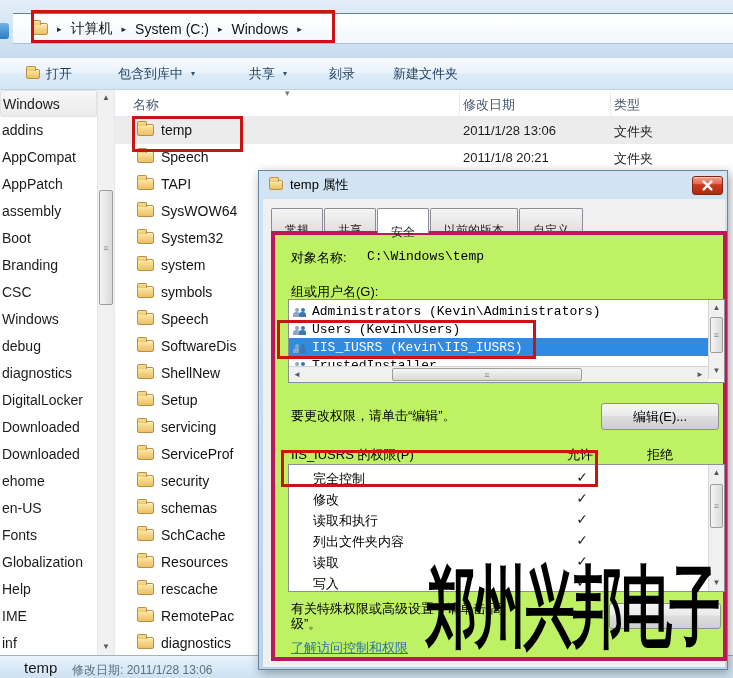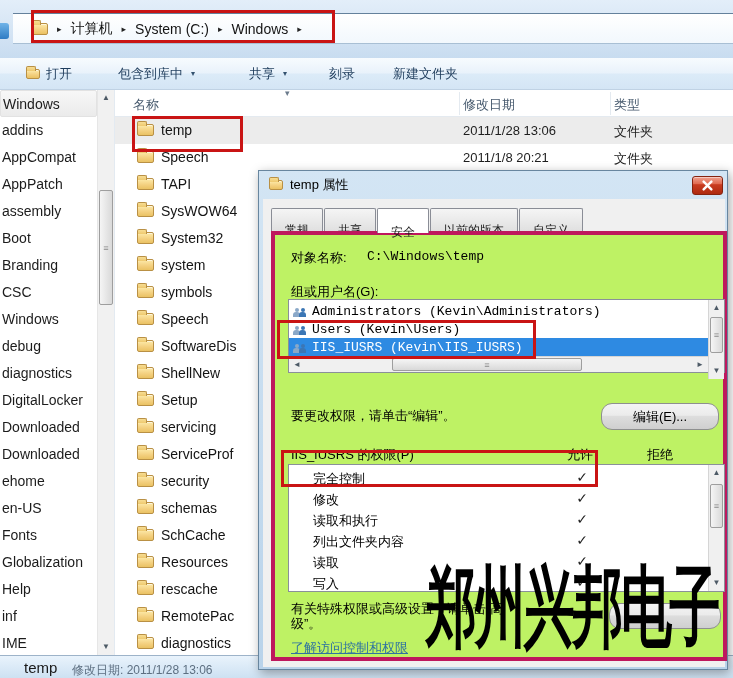--- a/index.html
+++ b/index.html
@@ -87,21 +87,21 @@
 
   .panel { position:absolute; left:8px; top:32px; width:456px; height:430px;
            background:#bef264; border:4px solid #be185d; }
 
   .obj-label { position:absolute; left:16px; top:14px; font-size:13px; color:#000; }
   .obj-value { position:absolute; left:92px; top:14px; font-size:13px;
                font-family:"Liberation Mono",monospace; color:#000; }
   .grp-label { position:absolute; left:16px; top:48px; font-size:13px; color:#000; }
 
   .listbox { position:absolute; background:#fff; border:1px solid #8a9099; }
-  .grp-list { left:13px; top:64px; width:437px; height:74px; }
+  .grp-list { left:13px; top:64px; width:437px; height:84px; }
   .grp-row { position:relative; height:18px; display:flex; align-items:center; gap:5px;
              padding-left:4px; font-size:13px; font-family:"Liberation Mono",monospace; color:#000; }
   .grp-row.selected { background:#2e8ae2; color:#fff; width:419px; }
   .uicon { position:relative; width:14px; height:12px; flex:none; }
   .uicon .p { position:absolute; bottom:0; width:7px; height:5px; border-radius:3px 3px 0 0; }
   .uicon .p::before { content:""; position:absolute; top:-4px; left:1.5px; width:4px; height:4px;
                       border-radius:50%; background:inherit; }
   .uicon .p1 { left:0; background:#8aa8c8; }
   .uicon .p2 { left:6px; background:#3b76b5; }
 
@@ -109,21 +109,21 @@
   .grp-vscroll { height:79px; }
   .hscroll { position:absolute; left:0; bottom:0; right:16px; height:16px; background:#f0f0f0; border-top:1px solid #d5d5d5; }
   .hs-arrow { position:absolute; top:0; width:16px; height:16px; text-align:center; line-height:16px;
               font-size:8px; color:#4d5a66; }
   .hs-thumb { position:absolute; left:103px; top:1px; width:190px; height:13px;
               background:linear-gradient(#f5f5f5,#d9d9d9); border:1px solid #9e9e9e; border-radius:2px;
               text-align:center; font-size:9px; color:#8a8a8a; line-height:12px; }
 
   .edit-hint { position:absolute; left:16px; top:172px; font-size:13px; color:#000; }
   .btn { position:absolute; background:linear-gradient(#f4f4f4 0%,#ebebeb 45%,#dddddd 50%,#cfcfcf 100%);
-         border:1px solid #8e8f8f; border-radius:11px; font-size:13px; color:#000;
+         border:1px solid #8e8f8f; border-radius:3px; font-size:13px; color:#000;
          display:flex; align-items:center; justify-content:center; }
   .edit-btn { left:326px; top:168px; width:118px; height:27px; }
   .adv-btn { left:334px; top:368px; width:112px; height:26px; }
 
   .perm-label { position:absolute; left:16px; top:211px; font-size:13px; color:#000; }
   .allow-h { position:absolute; left:292px; top:211px; font-size:13px; color:#000; }
   .deny-h { position:absolute; left:372px; top:211px; font-size:13px; color:#000; }
 
   .perm-list { left:13px; top:229px; width:437px; height:128px; }
   .perm-row { position:relative; height:21px; font-size:13px; color:#000; }
@@ -205,22 +205,22 @@
       <div class="side-item">debug</div>
       <div class="side-item">diagnostics</div>
       <div class="side-item">DigitalLocker</div>
       <div class="side-item">Downloaded</div>
       <div class="side-item">Downloaded</div>
       <div class="side-item">ehome</div>
       <div class="side-item">en-US</div>
       <div class="side-item">Fonts</div>
       <div class="side-item">Globalization</div>
       <div class="side-item">Help</div>
+      <div class="side-item">IME</div>
       <div class="side-item">inf</div>
-      <div class="side-item">IME</div>
     </div>
 
     <div class="vscroll side-scroll">
       <span class="sc-arrow" style="top:0;">▲</span>
       <div class="sc-thumb" style="top:100px; height:115px;">
         <span>≡</span>
       </div>
       <span class="sc-arrow" style="bottom:0;">▼</span>
     </div>
 

